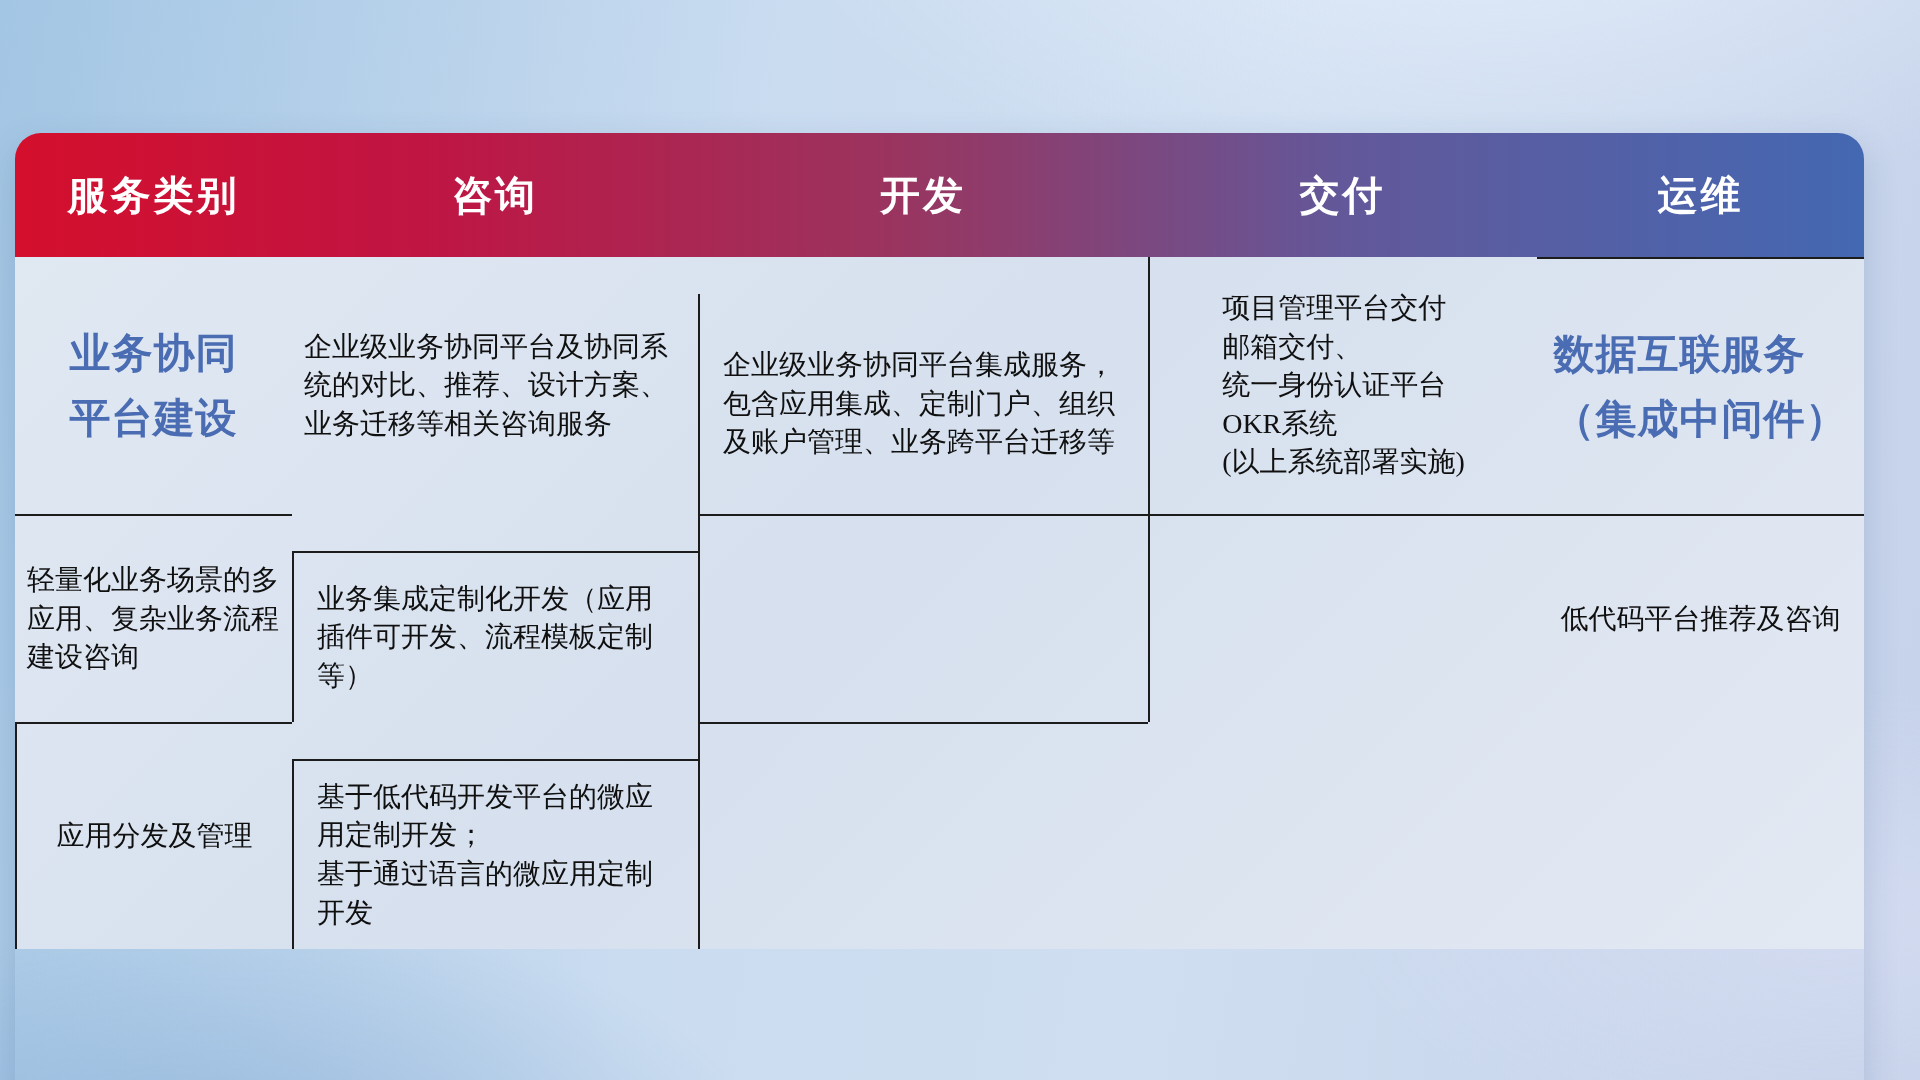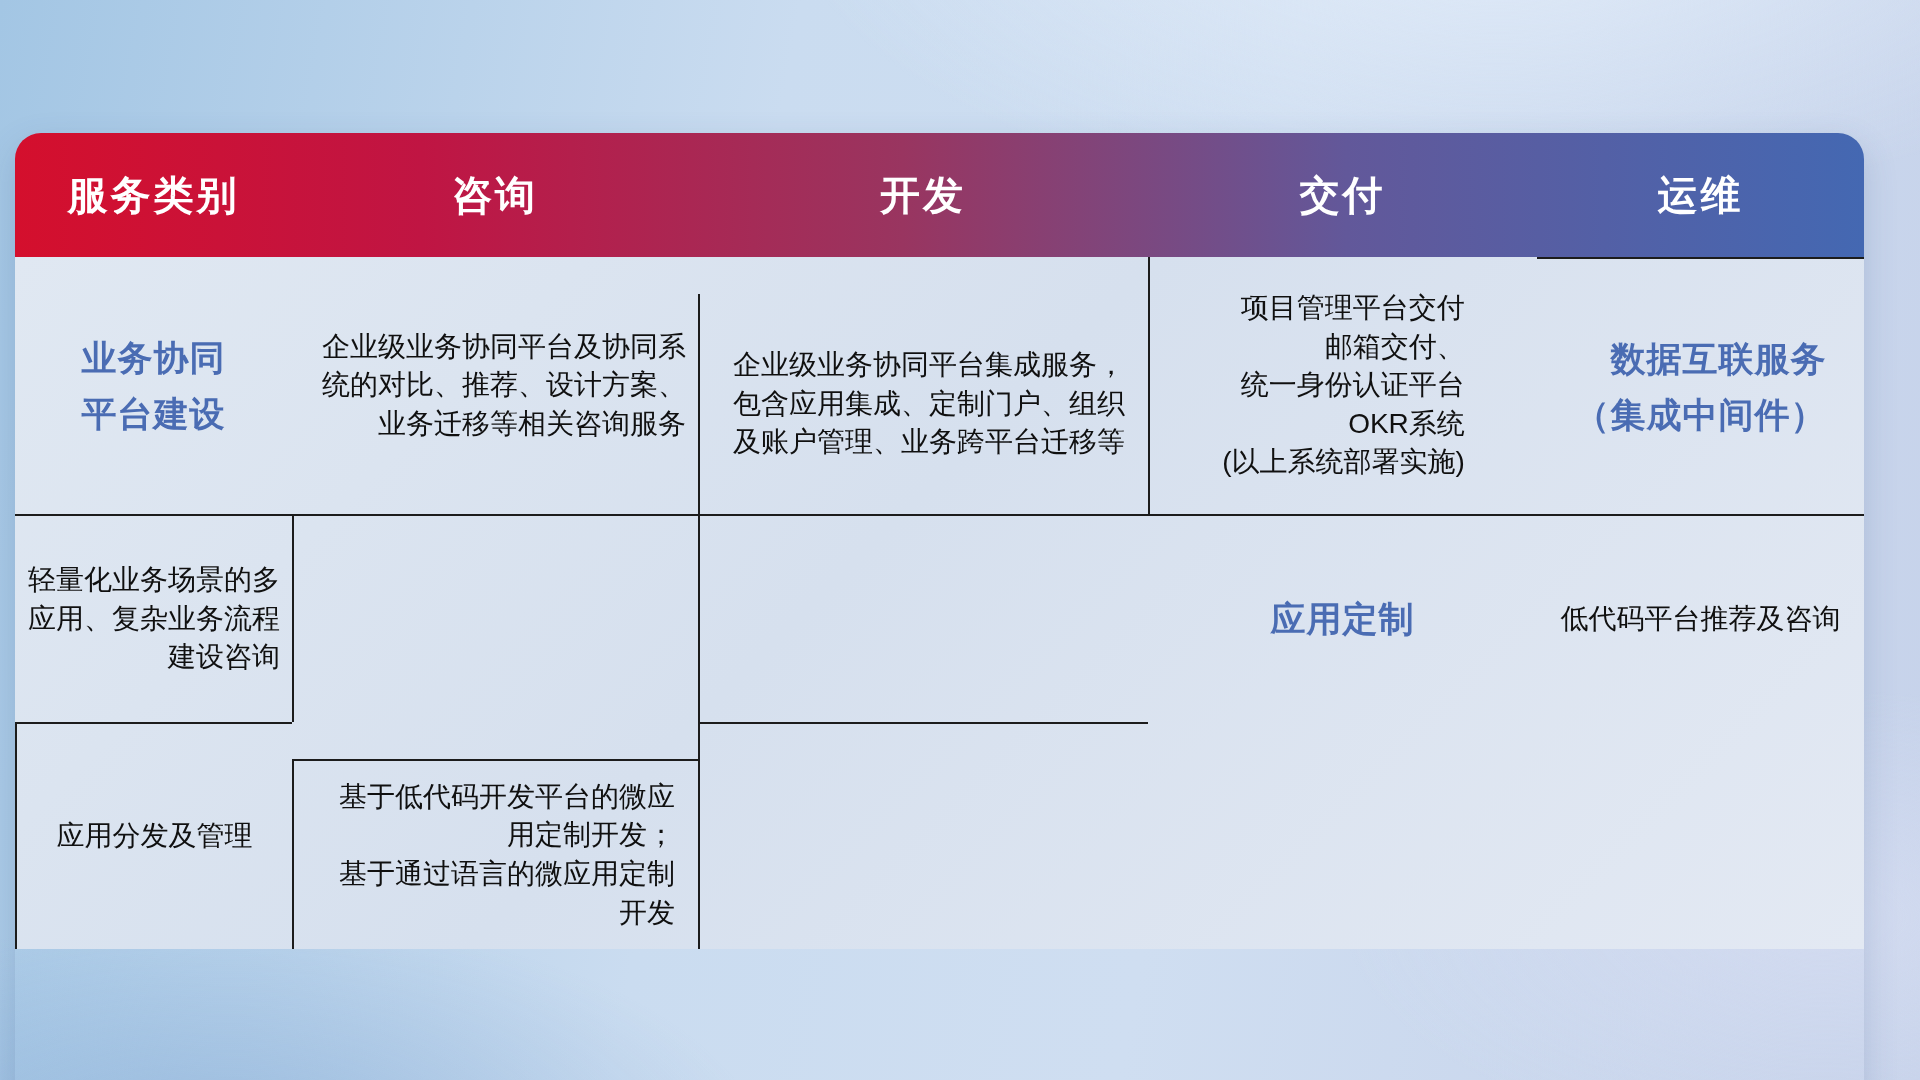--- a/index.html
+++ b/index.html
@@ -55,32 +55,33 @@
   .tbody {
     height: 692px;
     grid-template-rows: 257px 208px 227px;
     background: linear-gradient(135deg, #e0e8f2 0%, #d6e0ee 45%, #e3e9f3 100%);
   }
 
   .cell {
     display: flex;
     align-items: center;
     justify-content: center;
-    text-align: right;
+    text-align: left;
     white-space: pre-line;
     color: var(--body-text, #101010);
     font-size: 28px;
     line-height: 1.38;
     padding: 10px 14px;
     box-sizing: border-box;
+    font-family: Liberation Serif, serif;
   }
   .cat {
     color: var(--category-text, #4a6cb3);
     font-weight: 700;
-    font-size: 35px;
+    font-size: 41px;
     line-height: 1.58;
     letter-spacing: 1px;
   }
   .c1 { padding-left: 12px; padding-right: 12px; }
   .c2 { padding-left: 23px; padding-right: 23px; margin-top: 37px; }
   .c3 { padding-left: 10px; padding-right: 10px; }
   .c4 { padding-left: 8px;  padding-right: 8px; }
 
   .vline { border-left: 2px solid var(--grid-line, #1c1c1c); }
   .hline { border-top: 2px solid var(--grid-line, #1c1c1c); }
@@ -106,24 +107,24 @@
     <div class="cell c2 vline">企业级业务协同平台集成服务，包含应用集成、定制门户、组织及账户管理、业务跨平台迁移等</div>
     <div class="cell c3 vline">项目管理平台交付
 邮箱交付、
 统一身份认证平台
 OKR系统
 (以上系统部署实施)</div>
 
     <div class="cell cat c0 hline">数据互联服务
 （集成中间件）</div>
     <div class="cell c1 hline">轻量化业务场景的多应用、复杂业务流程建设咨询</div>
+    <div class="cell c2 vline hline">业务集成定制化开发（应用插件可开发、流程模板定制等）</div>
     <div class="cell c3 vline hline"></div>
     <div class="cell c4 vline hline"></div>
 
-    <div class="cell cat c0 hline">应用定制</div>
     <div class="cell c1 hline">低代码平台推荐及咨询</div>
     <div class="cell c3 vline hline">应用分发及管理</div>
     <div class="cell c2 vline hline">基于低代码开发平台的微应用定制开发；
 基于通过语言的微应用定制开发</div>
     <div class="cell c4 vline hline"></div>
 
   </div>
 </div>
 
 </body></html>

